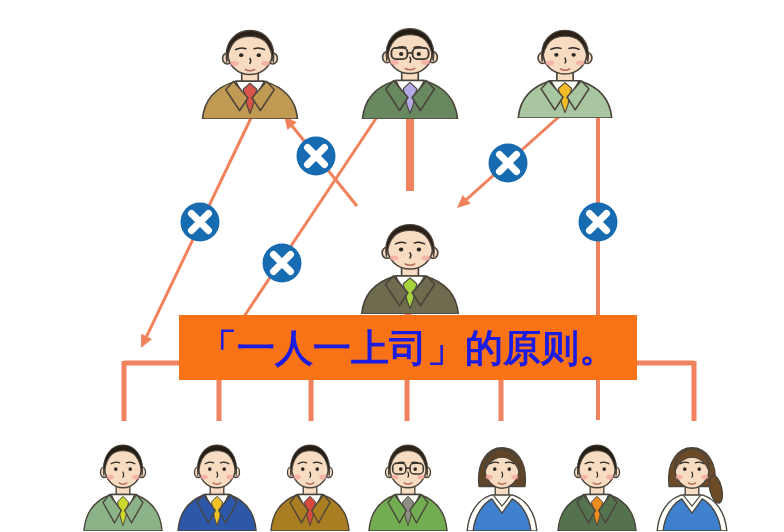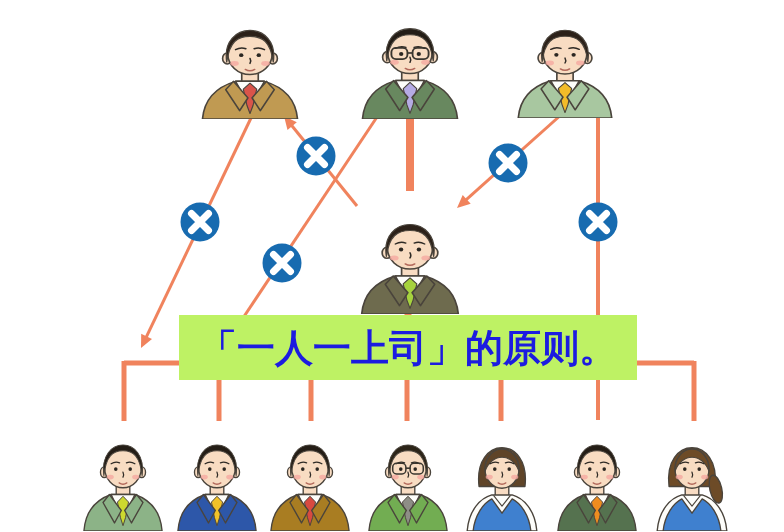--- a/index.html
+++ b/index.html
@@ -38,21 +38,21 @@
       <path d="M191.5,213.5 L208.5,230.5 M208.5,213.5 L191.5,230.5" stroke="#ffffff" stroke-width="7" stroke-linecap="round" fill="none"></path>
       <circle cx="316" cy="156" r="19.5" fill="#176bb0"></circle>
       <path d="M307.5,147.5 L324.5,164.5 M324.5,147.5 L307.5,164.5" stroke="#ffffff" stroke-width="7" stroke-linecap="round" fill="none"></path>
       <circle cx="282" cy="263" r="19.5" fill="#176bb0"></circle>
       <path d="M273.5,254.5 L290.5,271.5 M290.5,254.5 L273.5,271.5" stroke="#ffffff" stroke-width="7" stroke-linecap="round" fill="none"></path>
       <circle cx="508" cy="163" r="19.5" fill="#176bb0"></circle>
       <path d="M499.5,154.5 L516.5,171.5 M516.5,154.5 L499.5,171.5" stroke="#ffffff" stroke-width="7" stroke-linecap="round" fill="none"></path>
       <circle cx="598" cy="222" r="19.5" fill="#176bb0"></circle>
       <path d="M589.5,213.5 L606.5,230.5 M606.5,213.5 L589.5,230.5" stroke="#ffffff" stroke-width="7" stroke-linecap="round" fill="none"></path>
     </svg>
-  <div id="banner" style="background: #bef264;">
+  <div id="banner" style="background: #f97316;">
     <span style="color: rgb(28, 28, 224);">「一人一上司」的原则。</span>
   </div>
   <div id="people-layer">
       <div class="person" style="left: 188px; top: 18px; width: 124px; height: 101px;">
         <svg viewBox="0 0 120 110" preserveAspectRatio="none">
   <g stroke="#4a443c" stroke-width="1.6" stroke-linejoin="round">
     <rect x="52" y="50" width="16" height="22" fill="#f8dcc2"></rect>
     <path d="M14,110 C16,85 31,74 46,69 L74,69 C89,74 104,85 106,110 Z" fill="#c09a52"></path>
     <path d="M46,69 L60,97 L74,69 Z" fill="#fdfdfa"></path>
     <path d="M60,71 L53.5,77.5 L57,95 L60,104 L63,95 L66.5,77.5 Z" fill="#d9544a" stroke-width="1.1"></path>

